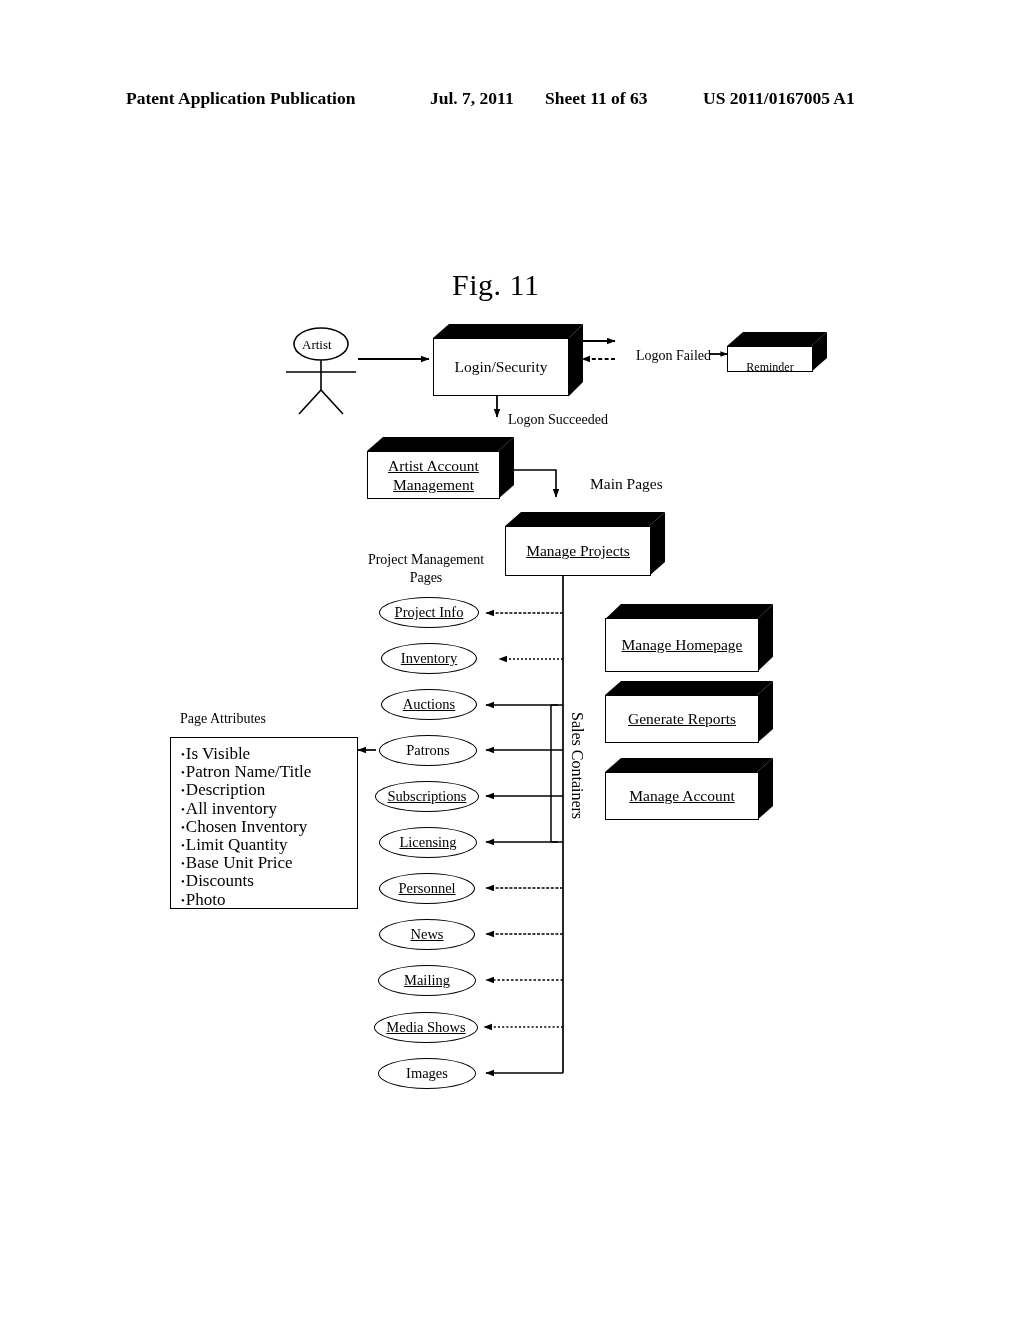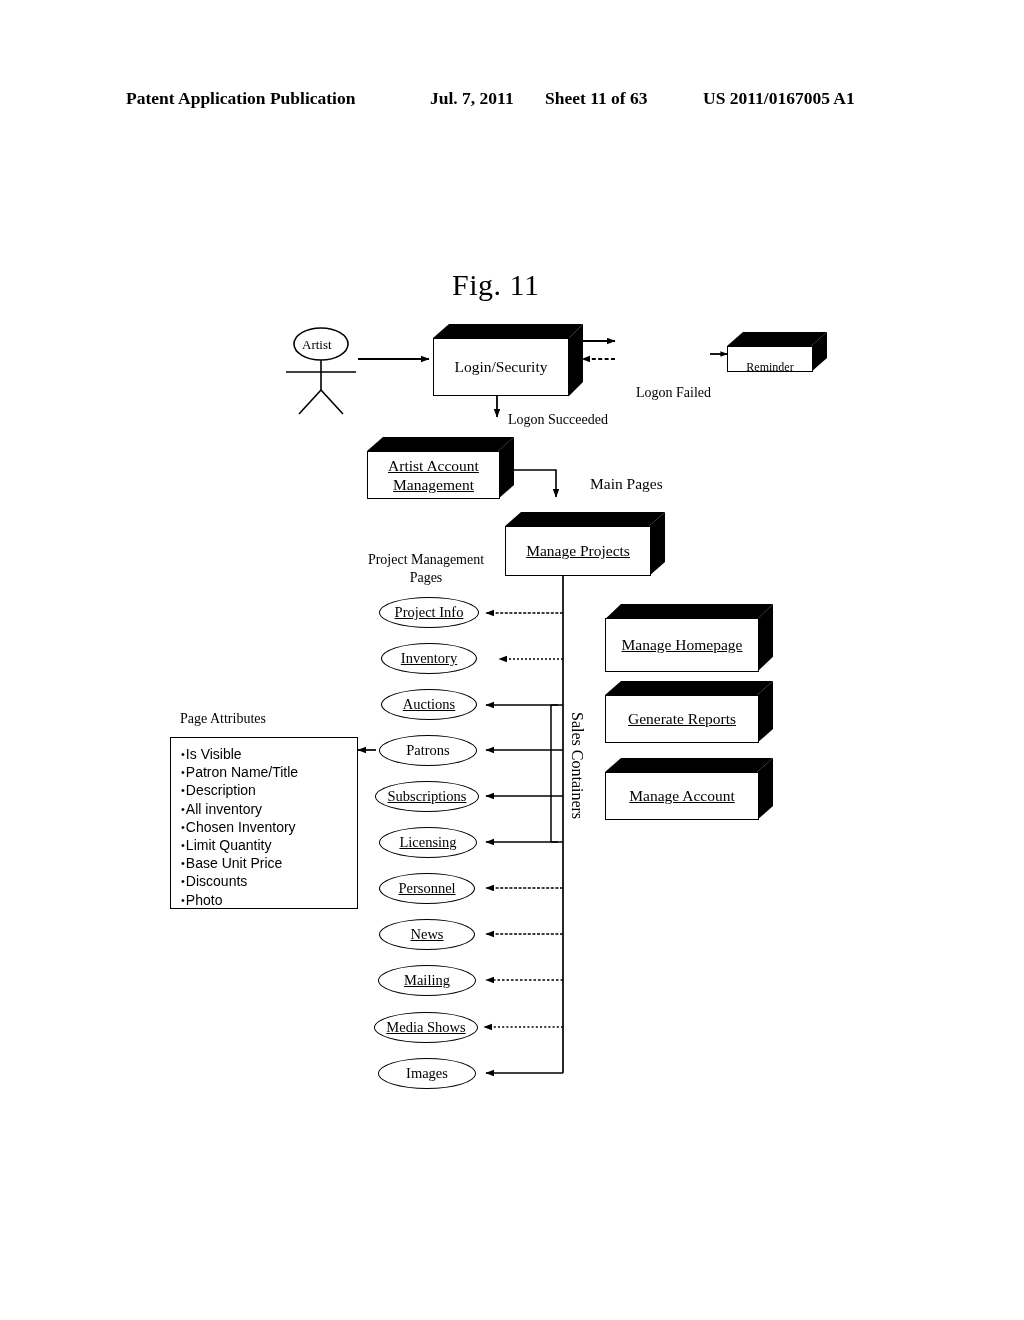--- a/index.html
+++ b/index.html
@@ -150,22 +150,22 @@
     background: #ffffff;
     box-sizing: border-box;
     padding: 7px 0 0 10px;
   }
   .attr-box ul {
     list-style: none;
     margin: 0;
     padding: 0;
   }
   .attr-box li {
-    font-family: Liberation Sans, sans-serif;
-    font-size: 14px;
+    font-family: Liberation Serif, serif;
+    font-size: 17px;
     line-height: 18.2px;
     white-space: nowrap;
   }
   .attr-box li::before {
     content: "\2022";
     font-size: 11px;
     vertical-align: 1px;
     margin-right: 1px;
   }
 
@@ -357,21 +357,21 @@
   <div class="ellipse" style="left:378px; top:965px; width:98px; height:31px;">
     <span>Mailing</span>
   </div>
   <div class="ellipse" style="left:374px; top:1012px; width:104px; height:31px;">
     <span>Media Shows</span>
   </div>
   <div class="ellipse" style="left:378px; top:1058px; width:98px; height:31px;">
     <span class="nound">Images</span>
   </div>
 
-  <div class="txt" style="left:636px; top:347px;margin-top:37px;">Logon Failed</div>
+  <div class="txt" style="left:636px; top:347px;">Logon Failed</div>
 
   <div class="txt" style="left:508px; top:411px;">Logon Succeeded</div>
 
   <div class="txt big" style="left:590px; top:474px;">Main Pages</div>
 
   <div class="txt center" style="left:358px; top:551px; width:136px;">
     <span>Project Management</span><br>
     <span>Pages</span>
   </div>
 

